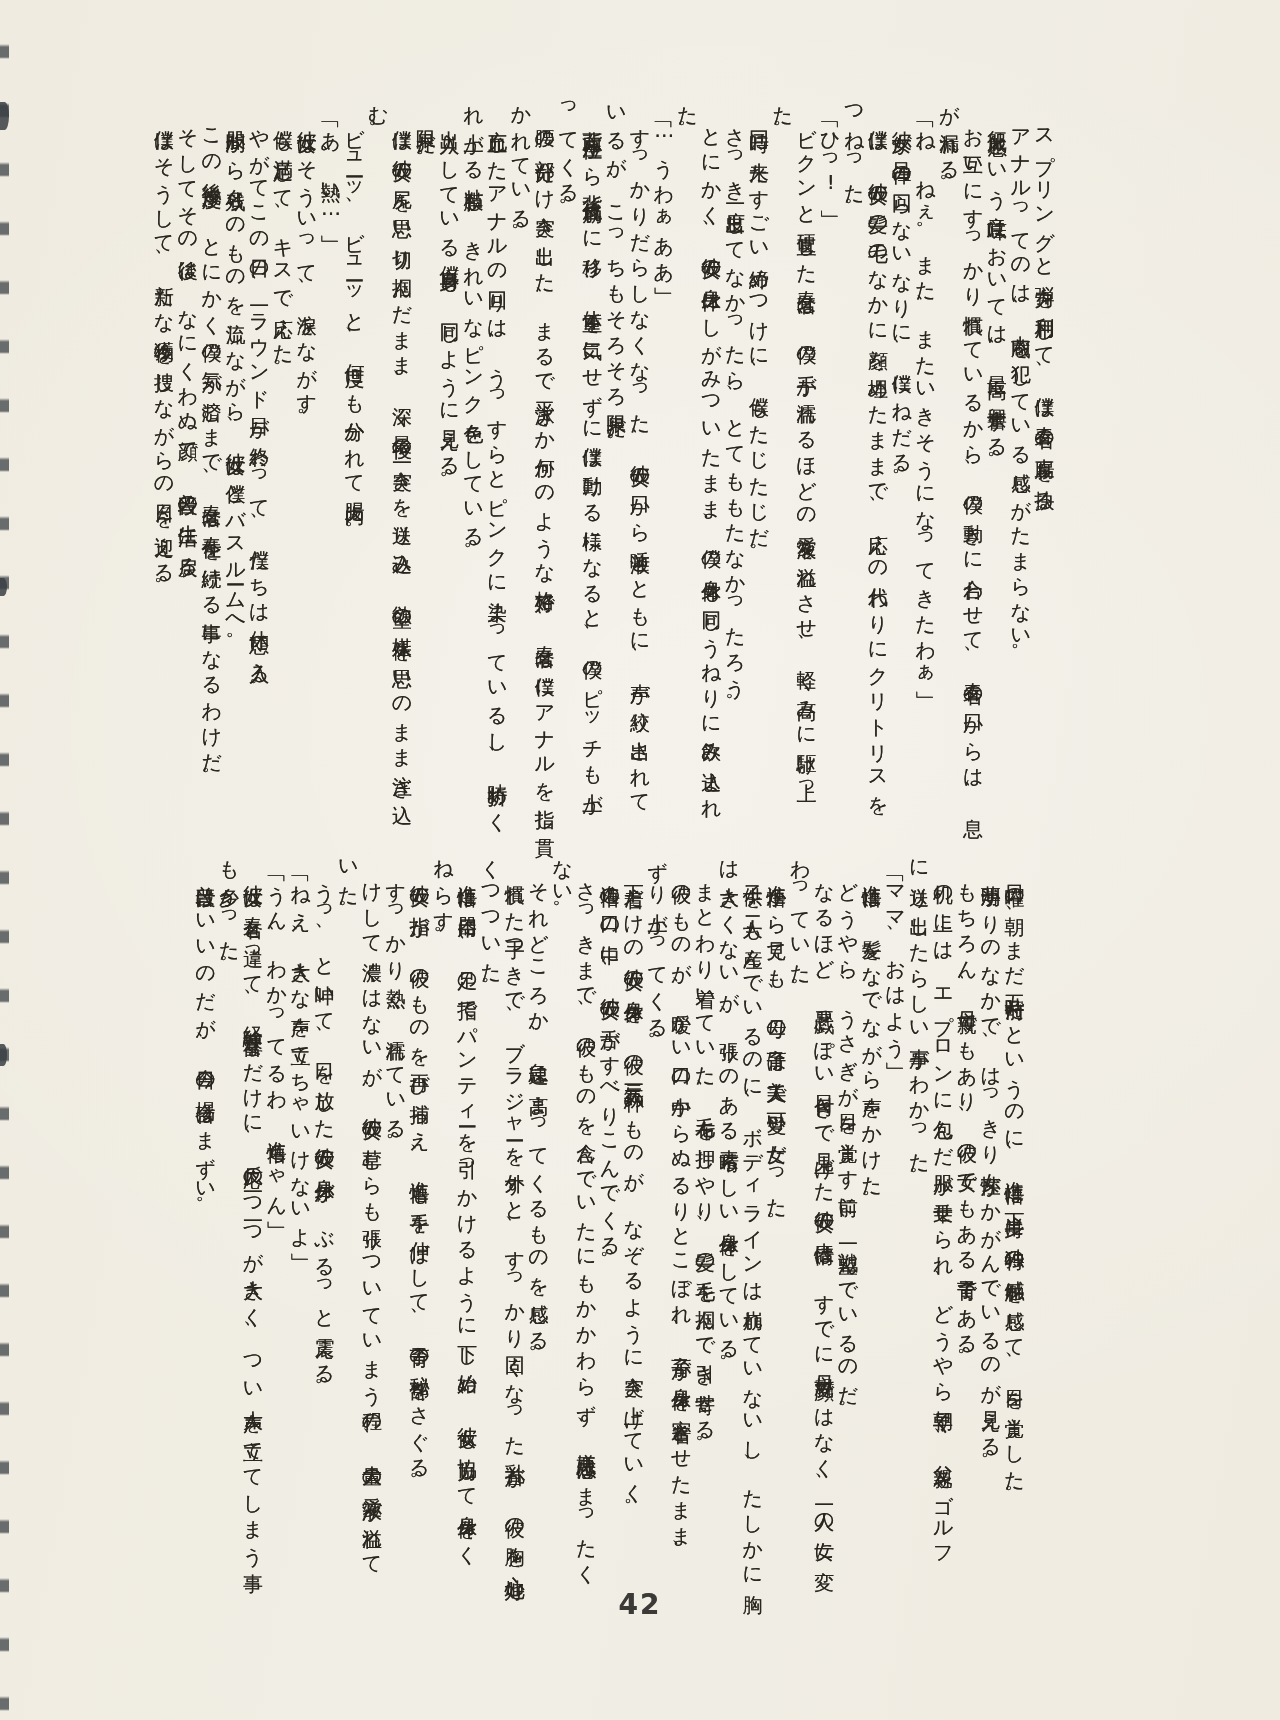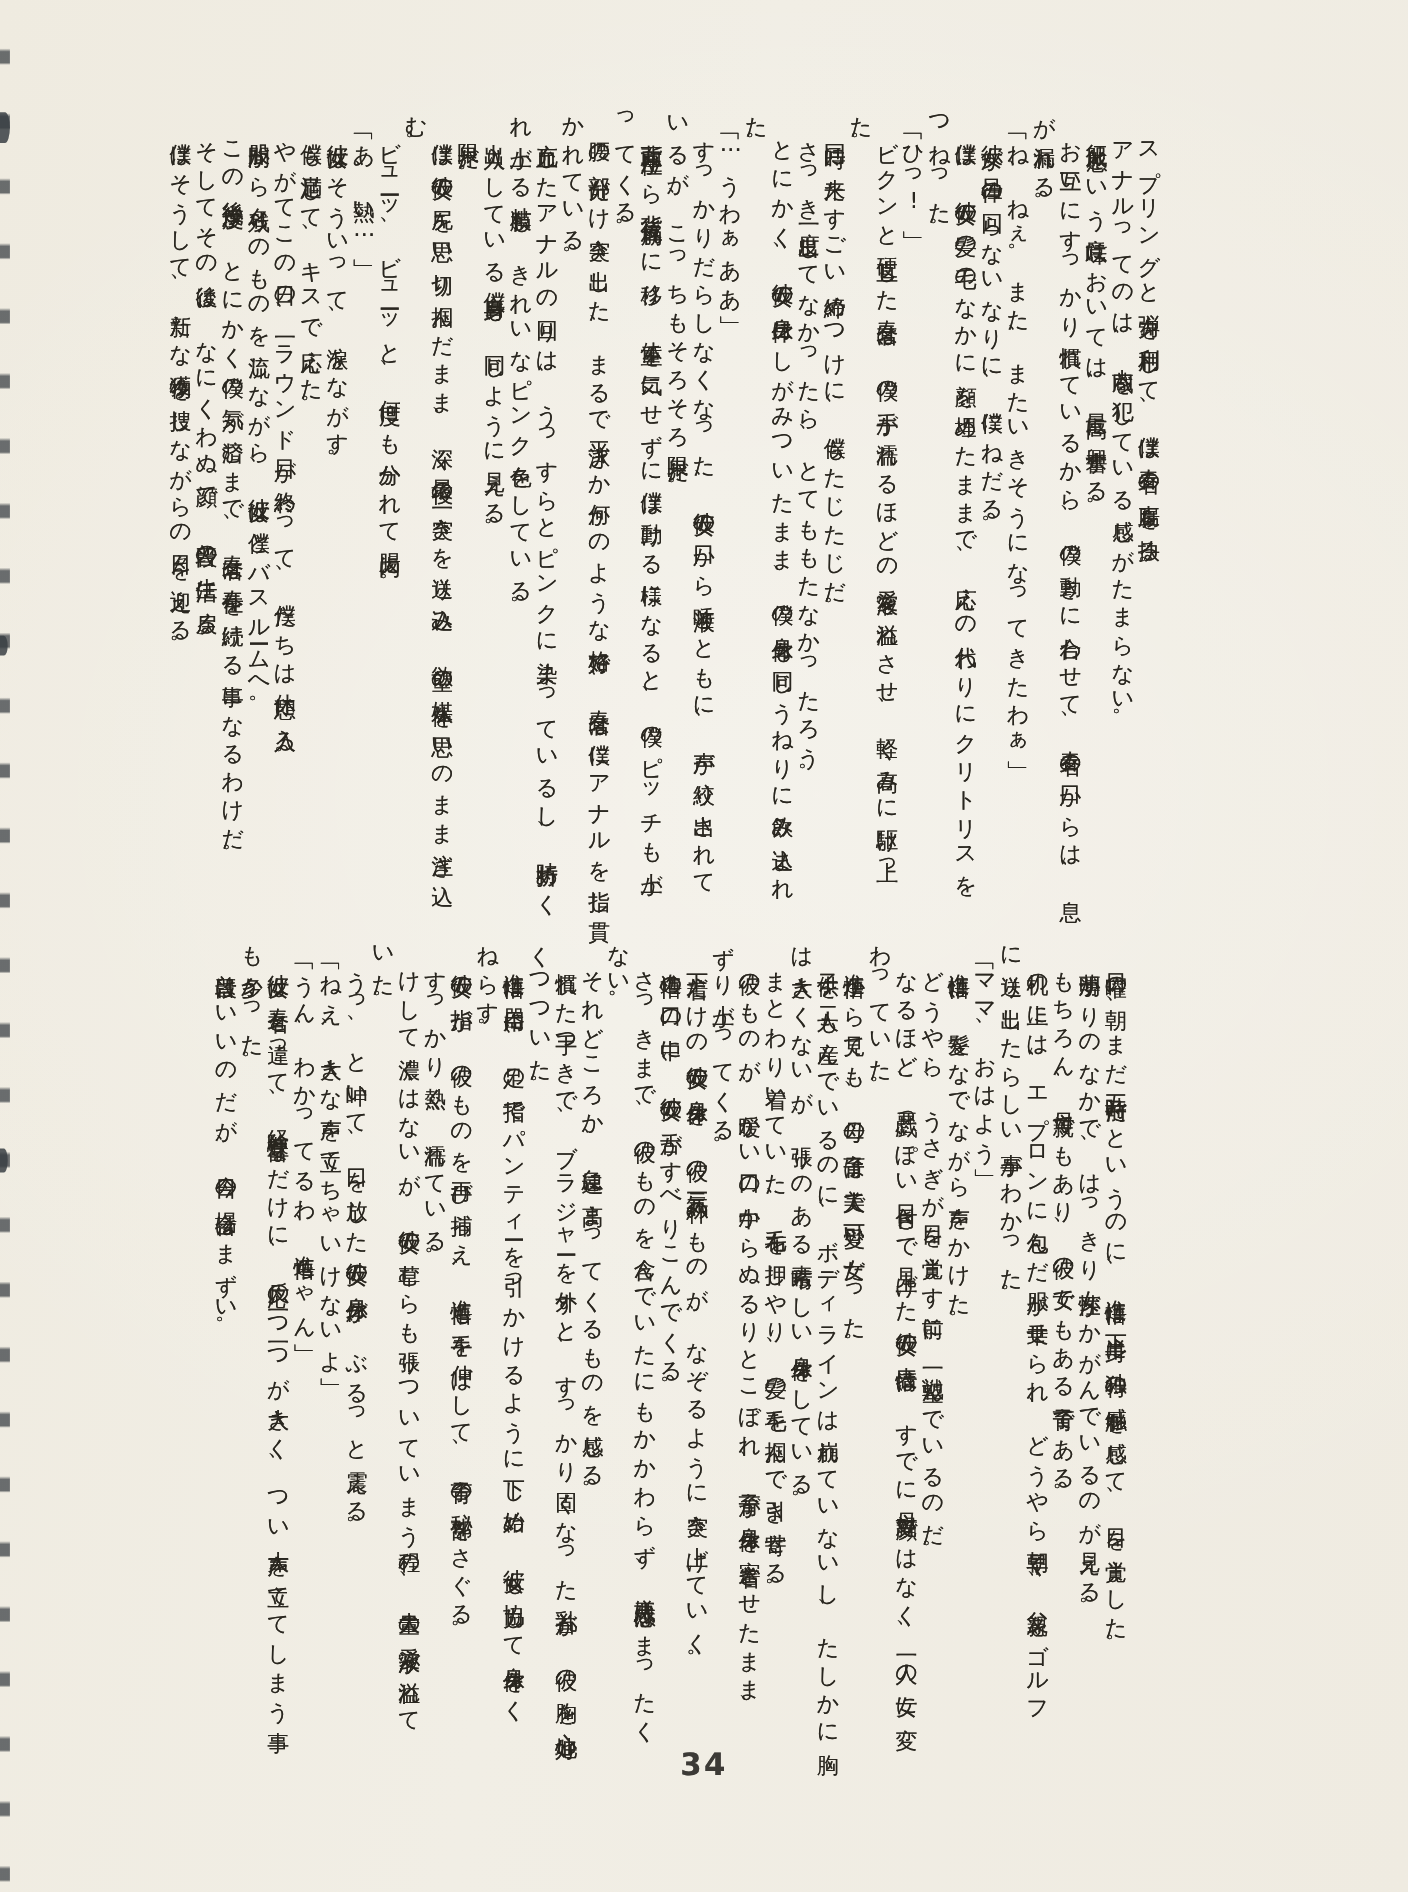--- a/index.html
+++ b/index.html
@@ -137,15 +137,15 @@
       <p>彼女の指が、彼のものを再び捕らえ、進悟も手を伸ばして、育子の秘部をさぐる。</p>
       <p>すっかり熱く、濡れている。</p>
       <p>けして濃くはないが、彼女の草むらも張りついていまう程の、大量の愛液が溢れていた。</p>
       <p>うっ、と呻いて、口を放した彼女の身体が、ぶるっと震える。</p>
       <p>「ねえ、大きな声を立てちゃいけないよ」</p>
       <p>「うん、わかってるわ、進悟ちゃん」</p>
       <p>彼女は春名と違って、経験豊富なだけに、反応の一つ一つが大きく、つい大声を立ててしまう事も多かった。</p>
       <p>普段はいいのだが、今日の場合はまずい。</p>
     </section>
 
-  <div class="page-number">34</div>
+  <div class="page-number">42</div>
 
 </div>
 
 </body></html>

